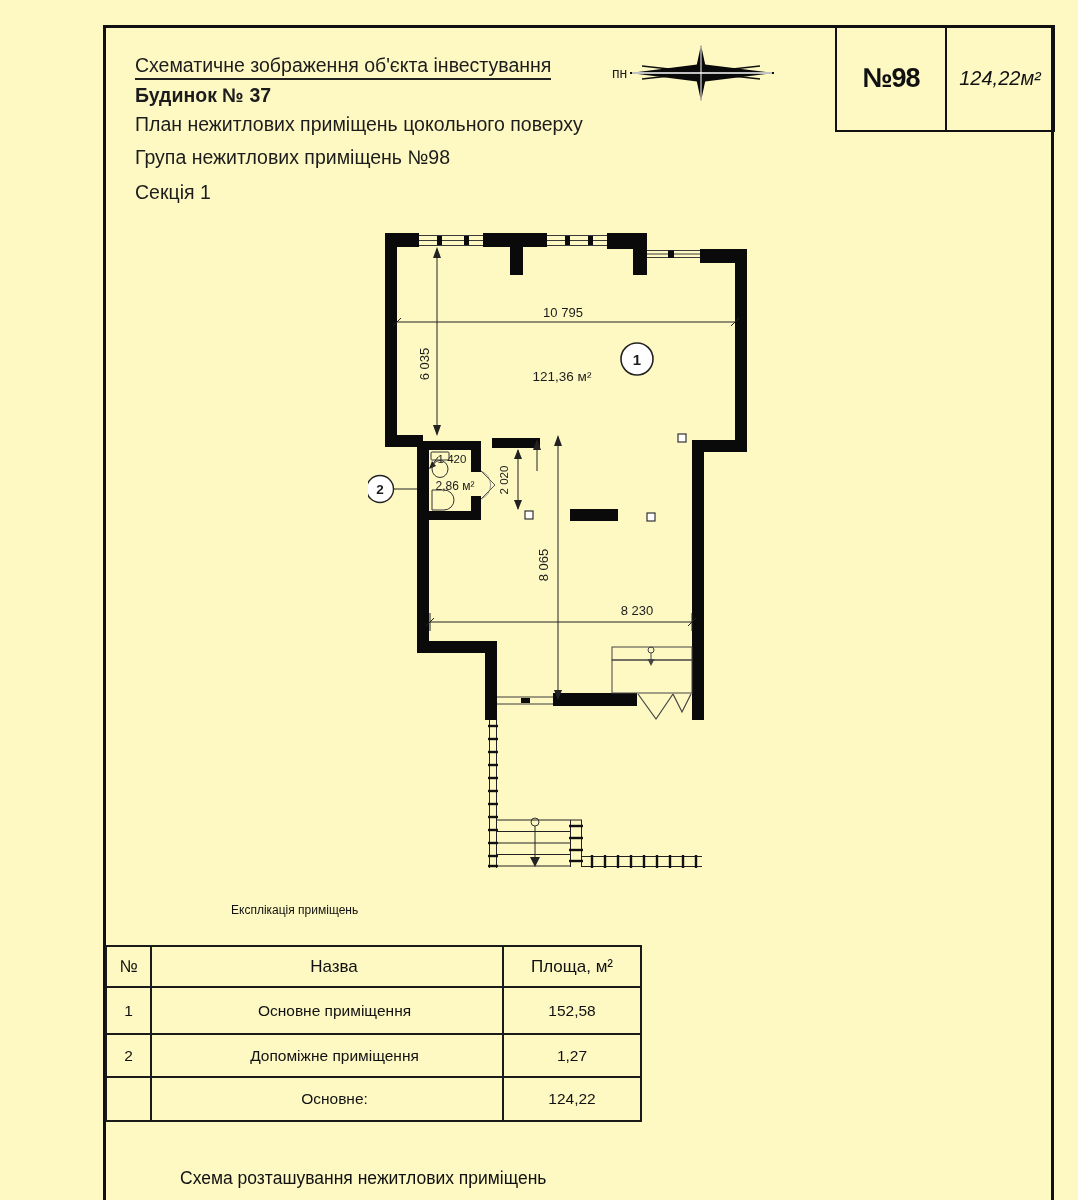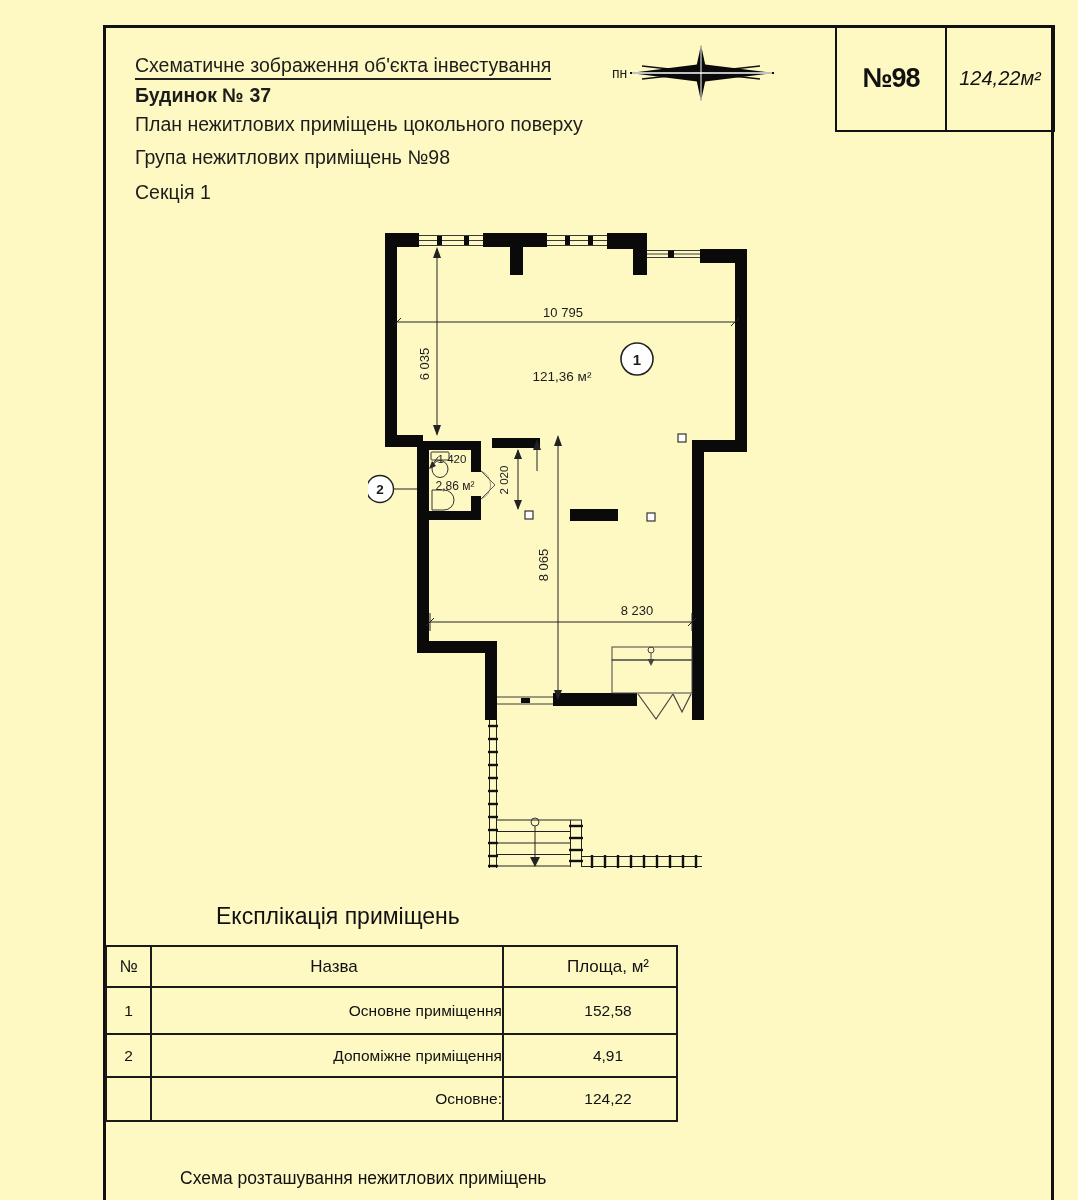--- a/index.html
+++ b/index.html
@@ -13,26 +13,26 @@
   .hdr-plan{top:113px;}
   .hdr-group{top:146px;}
   .hdr-section{top:181px;}
   .stamp{position:absolute;left:835px;top:25px;width:216px;height:103px;
          border:2.5px solid #111;display:flex;}
   .stamp-cell{display:flex;align-items:center;justify-content:center;height:100%;}
   .stamp-num{width:108px;border-right:2.5px solid #111;font-weight:bold;font-size:27px;letter-spacing:-1px;}
   .stamp-area{flex:1;font-size:20px;font-style:italic;}
   .compass{position:absolute;left:598px;top:38px;width:182px;height:70px;}
   .plan{position:absolute;left:368px;top:218px;width:392px;height:662px;}
-  .expl-title{position:absolute;left:216px;top:903px;font-size:23px;white-space:nowrap;}
+  .expl-title{position:absolute;left:231px;top:903px;font-size:12px;white-space:nowrap;}
   .expl{position:absolute;left:105px;top:945px;border-collapse:collapse;table-layout:fixed;}
   .expl td{border:2px solid #1a1a1a;font-size:15.5px;vertical-align:middle;padding:0;}
   .expl .c-num{width:43px;text-align:center;}
-  .expl .c-name{width:335px;text-align:right;padding-left:15px;}
-  .expl .c-area{width:136px;text-align:center;padding-left:36px;}
+  .expl .c-name{width:335px;text-align:center;padding-left:15px;}
+  .expl .c-area{width:136px;text-align:center;}
   .expl tr.h td{font-size:17px;text-align:center;}
   .expl tr.h td.c-name{text-align:center;padding-left:14px;}
   .footer-title{position:absolute;left:180px;top:1168px;font-size:17.5px;white-space:nowrap;
                 border-bottom:2px solid #111;padding-bottom:19px;}
   svg text{font-family:"Liberation Sans",sans-serif;fill:#1c1c1c;}
   .wall{fill:#0a0a0a;stroke:none;}
   .thin{stroke:#3a3a3a;stroke-width:1;fill:none;}
   .dim{stroke:#222;stroke-width:1;fill:none;}
   .dimtxt{font-size:13px;}
   .arr{fill:#222;stroke:none;}
@@ -254,21 +254,21 @@
         <td class="c-area">Площа, м²</td>
       </tr>
       <tr style="height:47px;">
         <td class="c-num">1</td>
         <td class="c-name">Основне приміщення</td>
         <td class="c-area">152,58</td>
       </tr>
       <tr style="height:43px;">
         <td class="c-num">2</td>
         <td class="c-name">Допоміжне приміщення</td>
-        <td class="c-area">4,91</td>
+        <td class="c-area">1,27</td>
       </tr>
       <tr style="height:44px;">
         <td class="c-num"></td>
         <td class="c-name">Основне:</td>
         <td class="c-area">124,22</td>
       </tr>
     </tbody>
   </table>
 
   <div class="footer-title">Схема розташування нежитлових приміщень</div>

